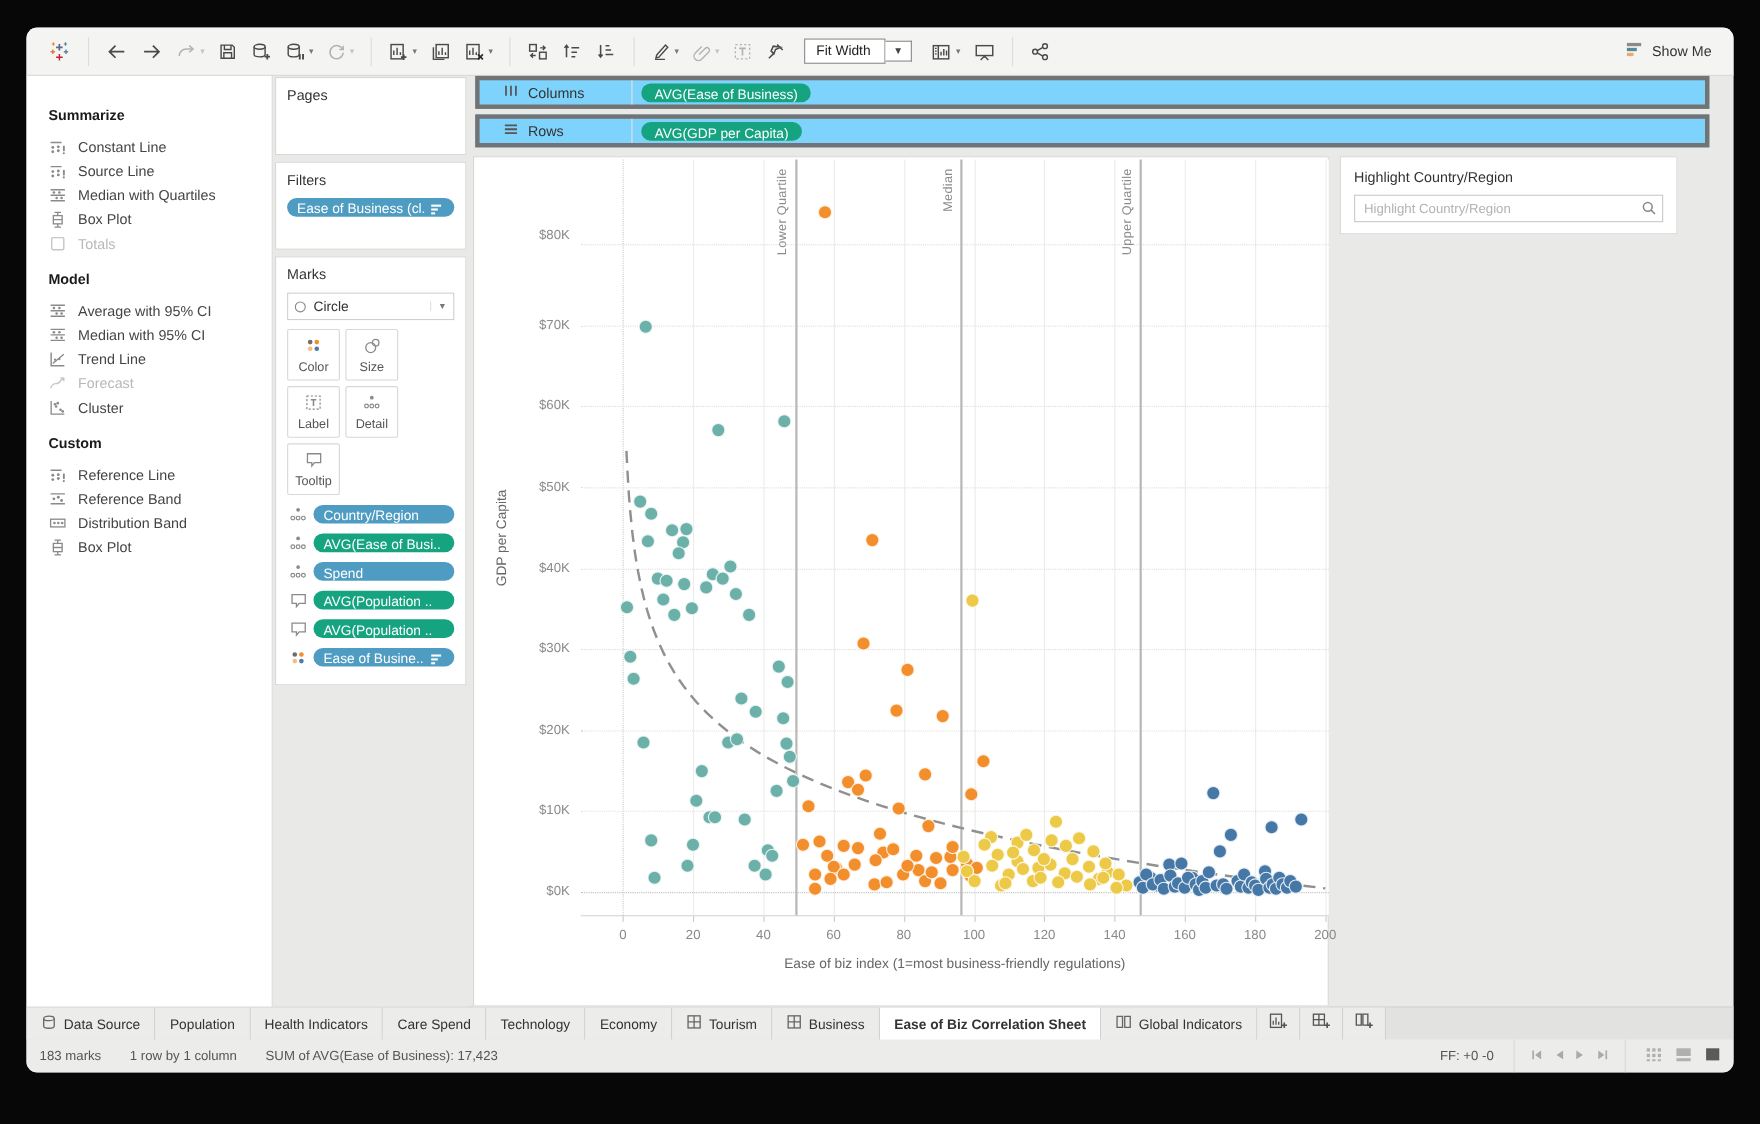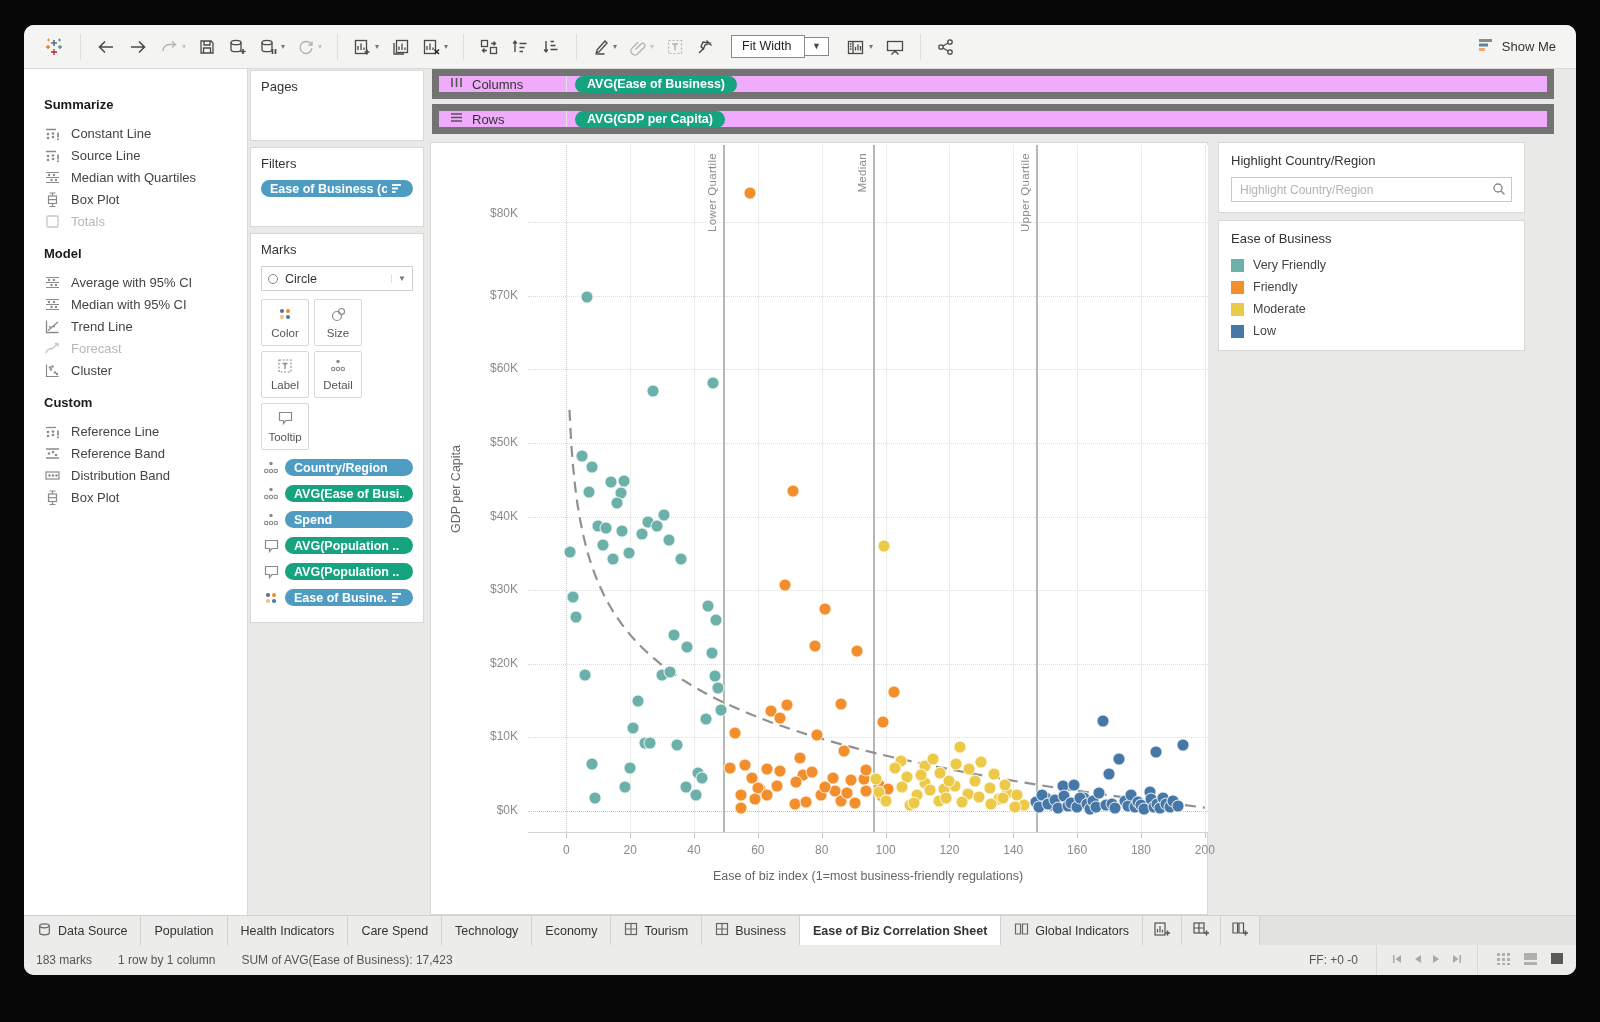--- a/index.html
+++ b/index.html
@@ -47,41 +47,41 @@
   
   .cards-col { width:178px; background:#e9e9e8; display:flex; flex-direction:column; gap:6px;
                padding:1px 2px; }
   .card { background:#fff; border:1px solid #d8d8d6; padding:8px 10px; }
   .card-title { font-size:13px; color:#333; }
   .card-pages { height:71px; }
   .card-filters { height:80px; }
   .card-marks { flex:0 0 auto; padding-bottom:16px; }
   .pill-row { display:flex; align-items:center; margin-top:9px; gap:4px; }
   .pill-row .row-icn { width:20px; flex:0 0 20px; display:flex; justify-content:center; }
-  .pill { flex:1; height:17px; border-radius:11px; display:flex; align-items:center;
+  .pill { flex:1; height:17px; border-radius:11px; display:flex; align-items:flex-end;
           padding:0 9px; color:#fff; font-size:12.5px; white-space:nowrap; overflow:hidden;
-          cursor:pointer;font-weight:bold; }
+          cursor:pointer; }
   .pill.blue { background:#4f9cc2; }
   .pill.green { background:#16a380; }
   .pill .pill-label { flex:1; overflow:hidden; text-overflow:clip; }
   .pill .sfx { margin-left:4px; display:flex; }
   .mark-dropdown { margin-top:9px; border:1px solid #d0d0ce; height:25px; display:flex;
           align-items:center; padding:0 6px; font-size:12.5px; color:#333; cursor:pointer; }
   .mark-dropdown .circ { width:10px; height:10px; border:1.4px solid #888; border-radius:50%;
           margin-right:7px; }
   .mark-dropdown .dd { margin-left:auto; border-left:1px solid #e0e0e0; padding-left:6px; }
   .marks-btns { display:flex; flex-wrap:wrap; gap:5px; margin-top:8px; }
   .marks-btn { width:48px; height:47px; border:1px solid #d8d8d6; border-radius:2px;
           display:flex; flex-direction:column; align-items:center; justify-content:center;
           gap:3px; font-size:11.5px; color:#555; cursor:pointer; background:#fff; }
 
   
   .main-area { flex:1; display:flex; flex-direction:column; padding:0 0 0 4px; }
-  .shelf { height:30px; background:#f0abfc; border:7px solid #737373; display:flex;
-           align-items:center; margin:0 22px 0 2px; }
+  .shelf { height:30px; background:#7dd3fc; border:4px solid #737373; display:flex;
+           align-items:center; margin:0 22px 0 2px;padding-left:11px; }
   .shelf.columns { margin-top:0; } .shelf.rows { margin-top:5px; }
   .shelf-label { width:128px; display:flex; align-items:center; gap:8px; padding-left:10px;
            font-size:13px; color:#333; border-right:1px solid #e3e3e1; align-self:stretch; }
   .shelf-pills { display:flex; align-items:center; padding-left:8px; gap:6px; }
   .shelf .pill { flex:none; padding:0 12px; }
   .content-row { display:flex; margin-top:8px; flex:1; }
   .worksheet { width:778px; background:#fff; border:1px solid #d8d8d6; position:relative; }
   .right-col { width:307px; margin-left:10px; display:flex; flex-direction:column; gap:7px; }
 
   .y-title { position:absolute; left:14px; top:2px; height:688px; display:flex;
@@ -948,41 +948,20 @@
             <div class="hl-input-wrap">
               <input class="hl-input" placeholder="Highlight Country/Region" style="">
               <span class="hl-search-icn">
                 <svg width="14" height="14" viewBox="0 0 14 14" fill="none" stroke="#8a8a8a" stroke-width="1.4">
                     <circle cx="6" cy="6" r="4"></circle>
                     <path d="M9 9l3.5 3.5"></path>
                   </svg>
               </span>
             </div>
           </div>
-          <div class="card legend-card">
-            <div class="card-title">Ease of Business</div>
-            <div class="legend-items" id="legend-items">
-                <div class="legend-item">
-                  <span class="legend-swatch" style="background:#6BB1A9"></span>
-                  <span>Very Friendly</span>
-                </div>
-                <div class="legend-item">
-                  <span class="legend-swatch" style="background:#F28E2B"></span>
-                  <span>Friendly</span>
-                </div>
-                <div class="legend-item">
-                  <span class="legend-swatch" style="background:#EDC948"></span>
-                  <span>Moderate</span>
-                </div>
-                <div class="legend-item">
-                  <span class="legend-swatch" style="background:#4577A7"></span>
-                  <span>Low</span>
-                </div>
-              </div>
-          </div>
         </div>
       </div>
     </div>
   </div>
 
   <div class="tabstrip" id="tabstrip">
       <div class="sheet-tab">
         <span><svg width="15" height="15" viewBox="0 0 15 15" fill="none" stroke="#666" stroke-width="1.2">
             <ellipse cx="7.5" cy="3.8" rx="4.8" ry="2"></ellipse>
             <path d="M2.7 3.8v7c0 1.1 2.1 2 4.8 2s4.8-.9 4.8-2v-7"></path>

